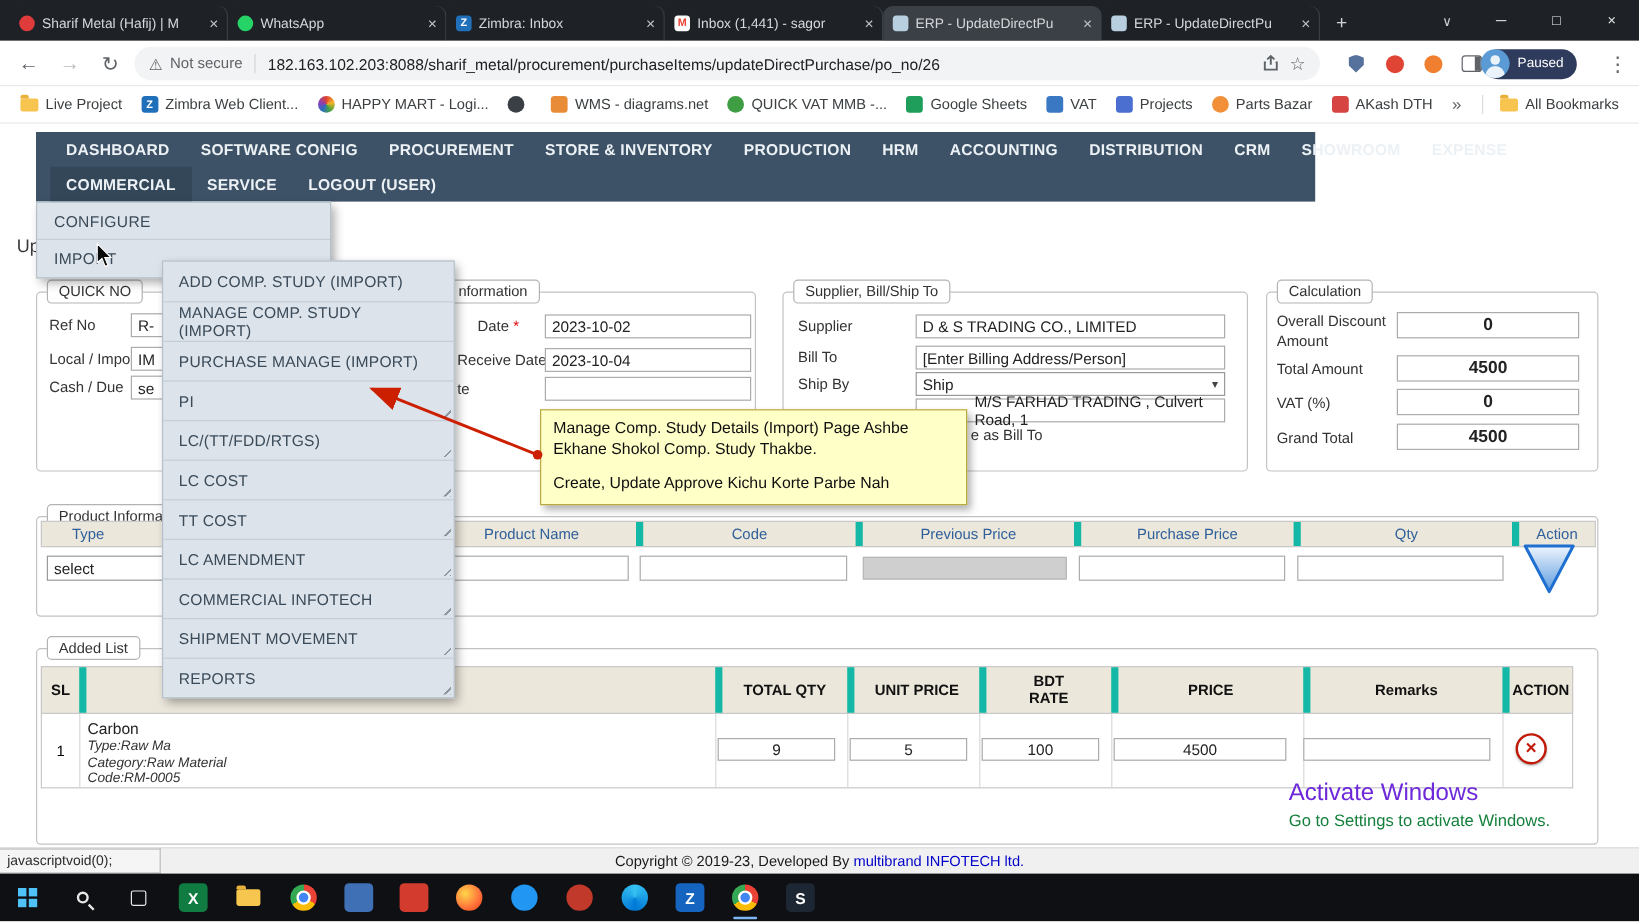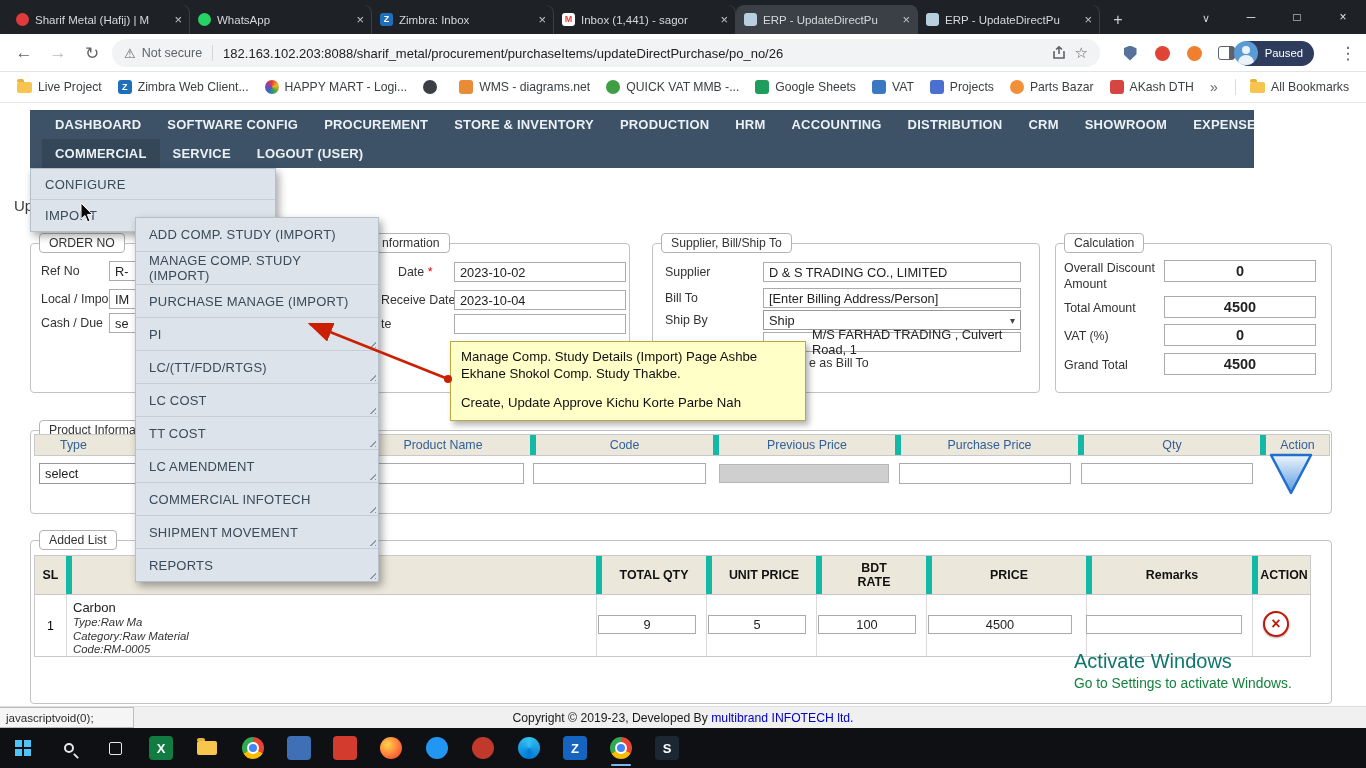--- a/index.html
+++ b/index.html
@@ -38,21 +38,21 @@
   
   #bmbar{position:absolute;left:0;top:72px;width:1366px;height:31px;background:#fff;border-bottom:1px solid #e7e8ea;display:flex;align-items:center;padding:0 10px;gap:2px}
   .bm{display:flex;align-items:center;gap:6px;padding:3px 7px;border-radius:6px;font-size:12.2px;color:#3c4043;white-space:nowrap}
   .bmi{width:14px;height:14px;flex:none;border-radius:3px;display:flex;align-items:center;justify-content:center;font-size:9px;color:#fff;font-weight:bold;line-height:1}
   .folder{width:15px;height:11px;background:#f6c44f;border-radius:2px;position:relative;flex:none}
   .folder::before{content:"";position:absolute;top:-3px;left:0;width:7px;height:3px;background:#e8b23a;border-radius:2px 2px 0 0}
   .vsep{width:1px;height:16px;background:#dadce0;margin:0 6px}
   .spacer{flex:1}
 
   
-  #navbar{position:absolute;left:30px;top:110px;width:1224px;height:58px;background:#3d5266;z-index:10}
+  #navbar{position:absolute;left:30px;top:110px;width:1066px;height:58px;background:#3d5266;z-index:10}
   .nrow{display:flex;height:29px;padding-left:12px}
   .nitem{padding:0 13px;line-height:29px;font-size:13px;font-weight:bold;color:#ecf1f5;letter-spacing:.2px;white-space:nowrap}
   .nitem.open{background:#344759}
   #page-title-frag{position:absolute;left:14px;top:197px;font-size:15px;color:#3a3a3a}
 
   
   .fs{position:absolute;border:1px solid #c2c2c2;border-radius:4px;background:#fff}
   .fs-legend{position:absolute;top:-11px;left:8px;background:#fff;border:1px solid #b3b3b3;border-radius:4px;padding:2px 9px;font-size:12.2px;color:#333;white-space:nowrap}
   .lbl{position:absolute;font-size:12.4px;color:#333;white-space:nowrap}
   .req{color:#d00}
@@ -84,21 +84,21 @@
   .th{font-size:12.4px;display:flex;align-items:center;justify-content:center;border-left:6px solid #14b8a6;text-align:center;color:#30609b;height:100%}
   .th:first-child{border-left:none}
   .th.dark{color:#111;font-weight:bold}
   .trow{position:absolute;display:flex;background:#fff;border:1px solid #c9c9c9;border-top:none}
   .td{border-left:1px solid #d9d9d9;height:100%;position:relative}
   .td:first-child{border-left:none}
   .meta{position:absolute;font-style:italic;font-size:11.4px;color:#333;white-space:nowrap}
   .del{width:26px;height:26px;border-radius:50%;background:#fff;border:2px solid #c21807;color:#c21807;display:flex;align-items:center;justify-content:center;font-size:16px;font-weight:bold;box-shadow:0 1px 2px rgba(0,0,0,.35)}
 
   
-  #wm1{position:absolute;left:1074px;top:650px;font-size:20px;color:#0f766e}
+  #wm1{position:absolute;left:1074px;top:650px;font-size:20px;color:#6d28d9}
   #wm2{position:absolute;left:1074px;top:676px;font-size:13.8px;color:#15803d}
   #footer{position:absolute;left:0;top:706px;width:1366px;height:22px;background:#f0f0f0;border-top:1px solid #ddd;display:flex;align-items:center;justify-content:center;font-size:12.2px;color:#1a1a1a;white-space:pre}
   #footer .lnk{color:#0000c8}
   #status{position:absolute;left:0;top:707px;width:134px;height:21px;background:#f5f5f5;border:1px solid #bcbcbc;border-left:none;font-size:11.6px;color:#2b2b2b;display:flex;align-items:center;padding:0 6px;z-index:6}
 
   
   #taskbar{position:absolute;left:0;top:728px;width:1366px;height:40px;background:#0e1013;display:flex;align-items:center;z-index:70}
   .tbslot{width:46px;height:40px;display:flex;align-items:center;justify-content:center;position:relative;flex:none}
   .winlogo{width:16px;height:16px;display:grid;grid-template-columns:7px 7px;grid-template-rows:7px 7px;gap:2px}
   .winlogo i{background:#4fc3f7}
@@ -272,21 +272,21 @@
     <div class="nrow">
       <span class="nitem open">COMMERCIAL</span>
       <span class="nitem">SERVICE</span>
       <span class="nitem">LOGOUT (USER)</span>
     </div>
   </div>
 
   <div id="page-title-frag">Up</div>
 
   <div class="fs" style="left:30px;top:243px;width:290px;height:150px">
-    <span class="fs-legend">ORDER NO</span>
+    <span class="fs-legend">QUICK NO</span>
     <span class="lbl" style="left:10px;top:20px">Ref No</span>
     <div class="inp" style="left:78px;top:17px;width:196px">R-</div>
     <span class="lbl" style="left:10px;top:48px"><span>Local / Import</span> <span class="req">*</span></span>
     <div class="inp" style="left:78px;top:45px;width:196px">IM</div>
     <span class="lbl" style="left:10px;top:72px">Cash / Due</span>
     <div class="inp" style="left:78px;top:69px;width:196px">se</div>
   </div>
 
   <div class="fs" style="left:340px;top:243px;width:290px;height:150px">
     <span class="fs-legend" style="left:-4px;padding-left:44px">nformation</span>

